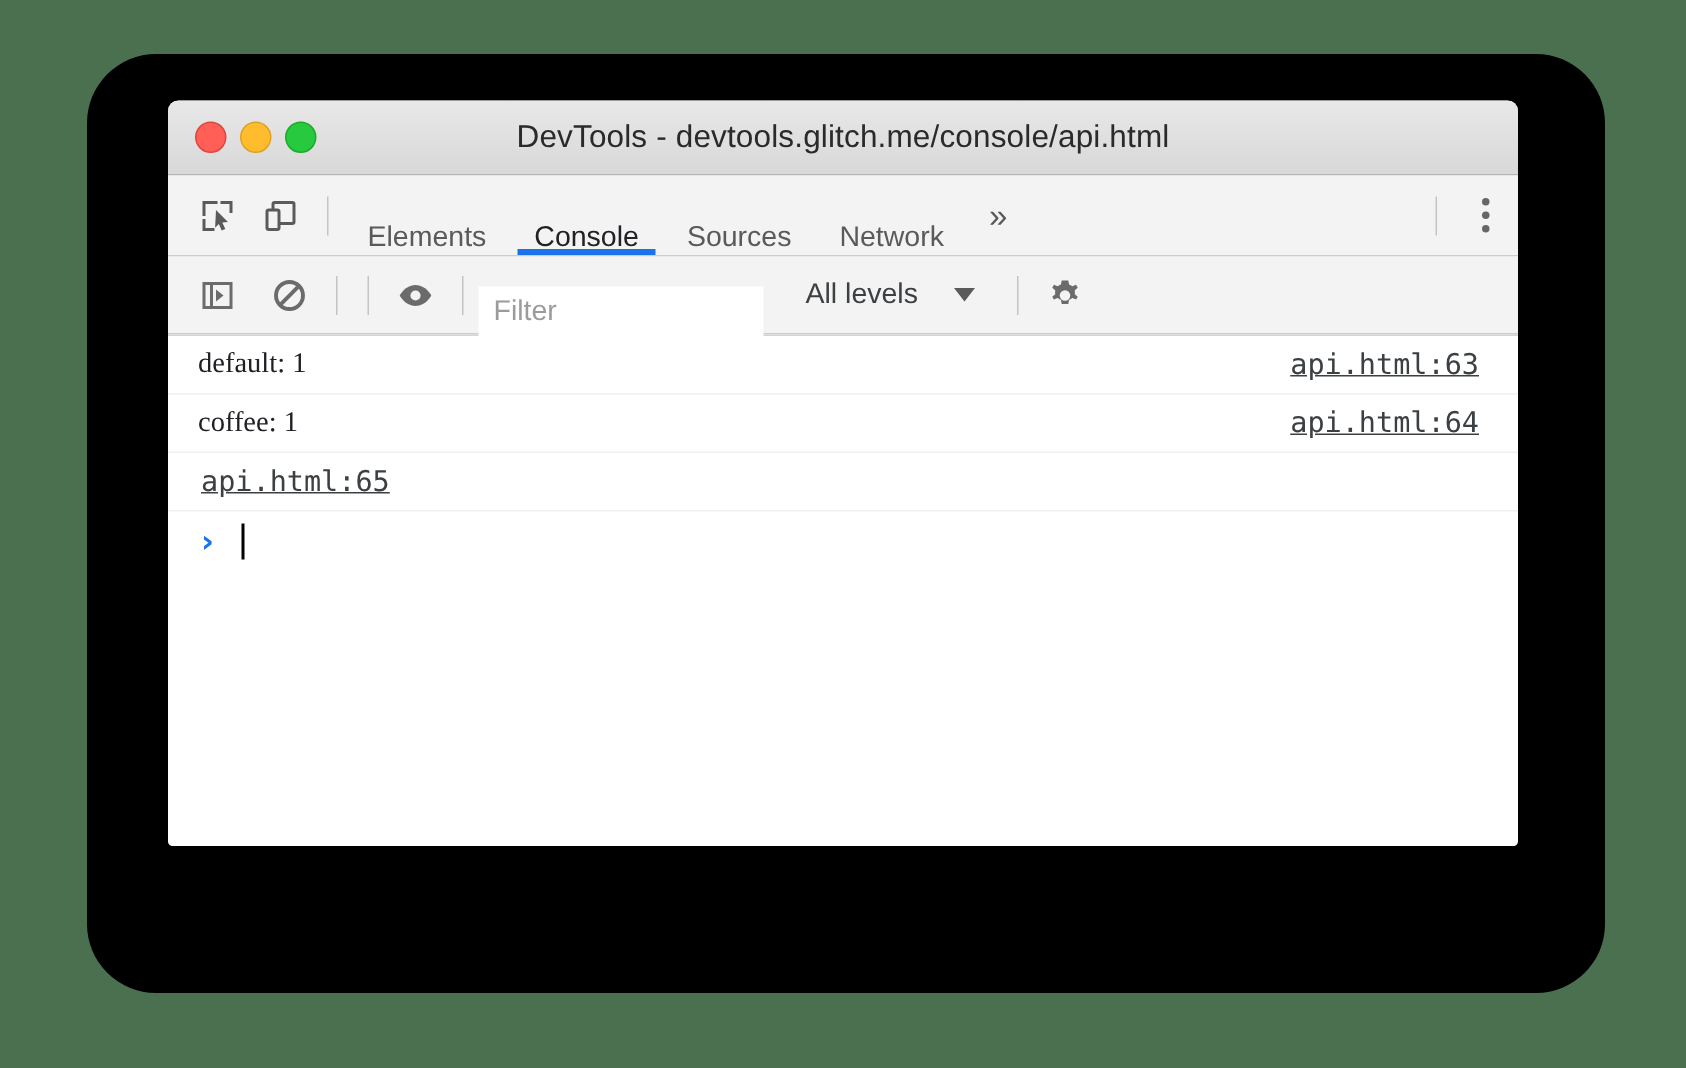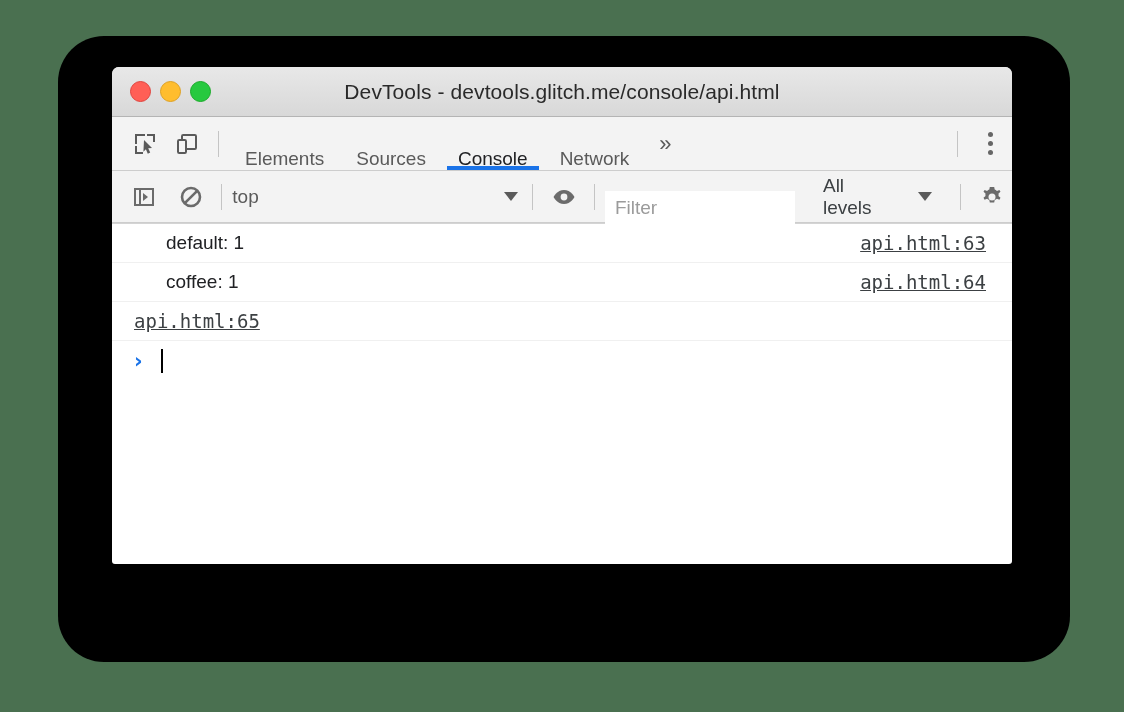--- a/index.html
+++ b/index.html
@@ -209,24 +209,24 @@
   }
   .msg-row {
     height: 38px;
     display: flex;
     align-items: center;
     border-bottom: 1px solid #f0f0f0;
     padding: 0 14px 0 0;
   }
   .msg-text {
     flex: 1;
-    font-family: Liberation Sans, sans-serif;
+    font-family: Liberation Serif, serif;
     font-size: 19px;
     color: #202124;
-    padding-left: 54px;
+    padding-left: 20px;
     white-space: pre;
   }
   .msg-link {
     font-family: "DejaVu Sans Mono", monospace;
     font-size: 19px;
     color: #3c4043;
     text-decoration: underline;
     cursor: pointer;
     margin-right: 12px;
     margin-left: 22px;
@@ -282,25 +282,25 @@
         <rect x="7" y="3" width="14" height="14" rx="1.2" fill="none" stroke="#5a5a5a" stroke-width="2"></rect>
         <rect x="3" y="8" width="8" height="13" rx="1.2" fill="#f3f3f3" stroke="#5a5a5a" stroke-width="2"></rect>
       </svg>
     </div>
 
     <div class="vsep"></div>
 
     <div class="tab">
       <span>Elements</span>
     </div>
+    <div class="tab active">
+      <span>Console</span>
+    </div>
     <div class="tab">
       <span>Sources</span>
-    </div>
-    <div class="tab active">
-      <span>Console</span>
     </div>
     <div class="tab">
       <span>Network</span>
     </div>
     <div class="tab-overflow">»</div>
 
     <div class="tabbar-right">
       <div class="vsep"></div>
       <div class="kebab">
         <i></i>
@@ -322,24 +322,20 @@
 
     <div class="tb-icon-btn" style="margin-left:6px">
       <svg width="24" height="24" viewBox="0 0 24 24">
         <circle cx="12" cy="12" r="9" fill="none" stroke="#6b6b6b" stroke-width="2.6"></circle>
         <line x1="5.8" y1="18.2" x2="18.2" y2="5.8" stroke="#6b6b6b" stroke-width="2.6"></line>
       </svg>
     </div>
 
     <div class="vsep"></div>
 
-    <div id="context-select">
-      <span id="context-label">top</span>
-      <span class="caret"></span>
-    </div>
 
     <div class="vsep"></div>
 
     <div class="tb-icon-btn">
       <svg width="26" height="26" viewBox="0 0 26 26">
         <path d="M13 6 C6 6 2.5 13 2.5 13 C2.5 13 6 20 13 20 C20 20 23.5 13 23.5 13 C23.5 13 20 6 13 6 Z" fill="#6b6b6b"></path>
         <circle cx="13" cy="13" r="3.4" fill="#f3f3f3"></circle>
       </svg>
     </div>
 

